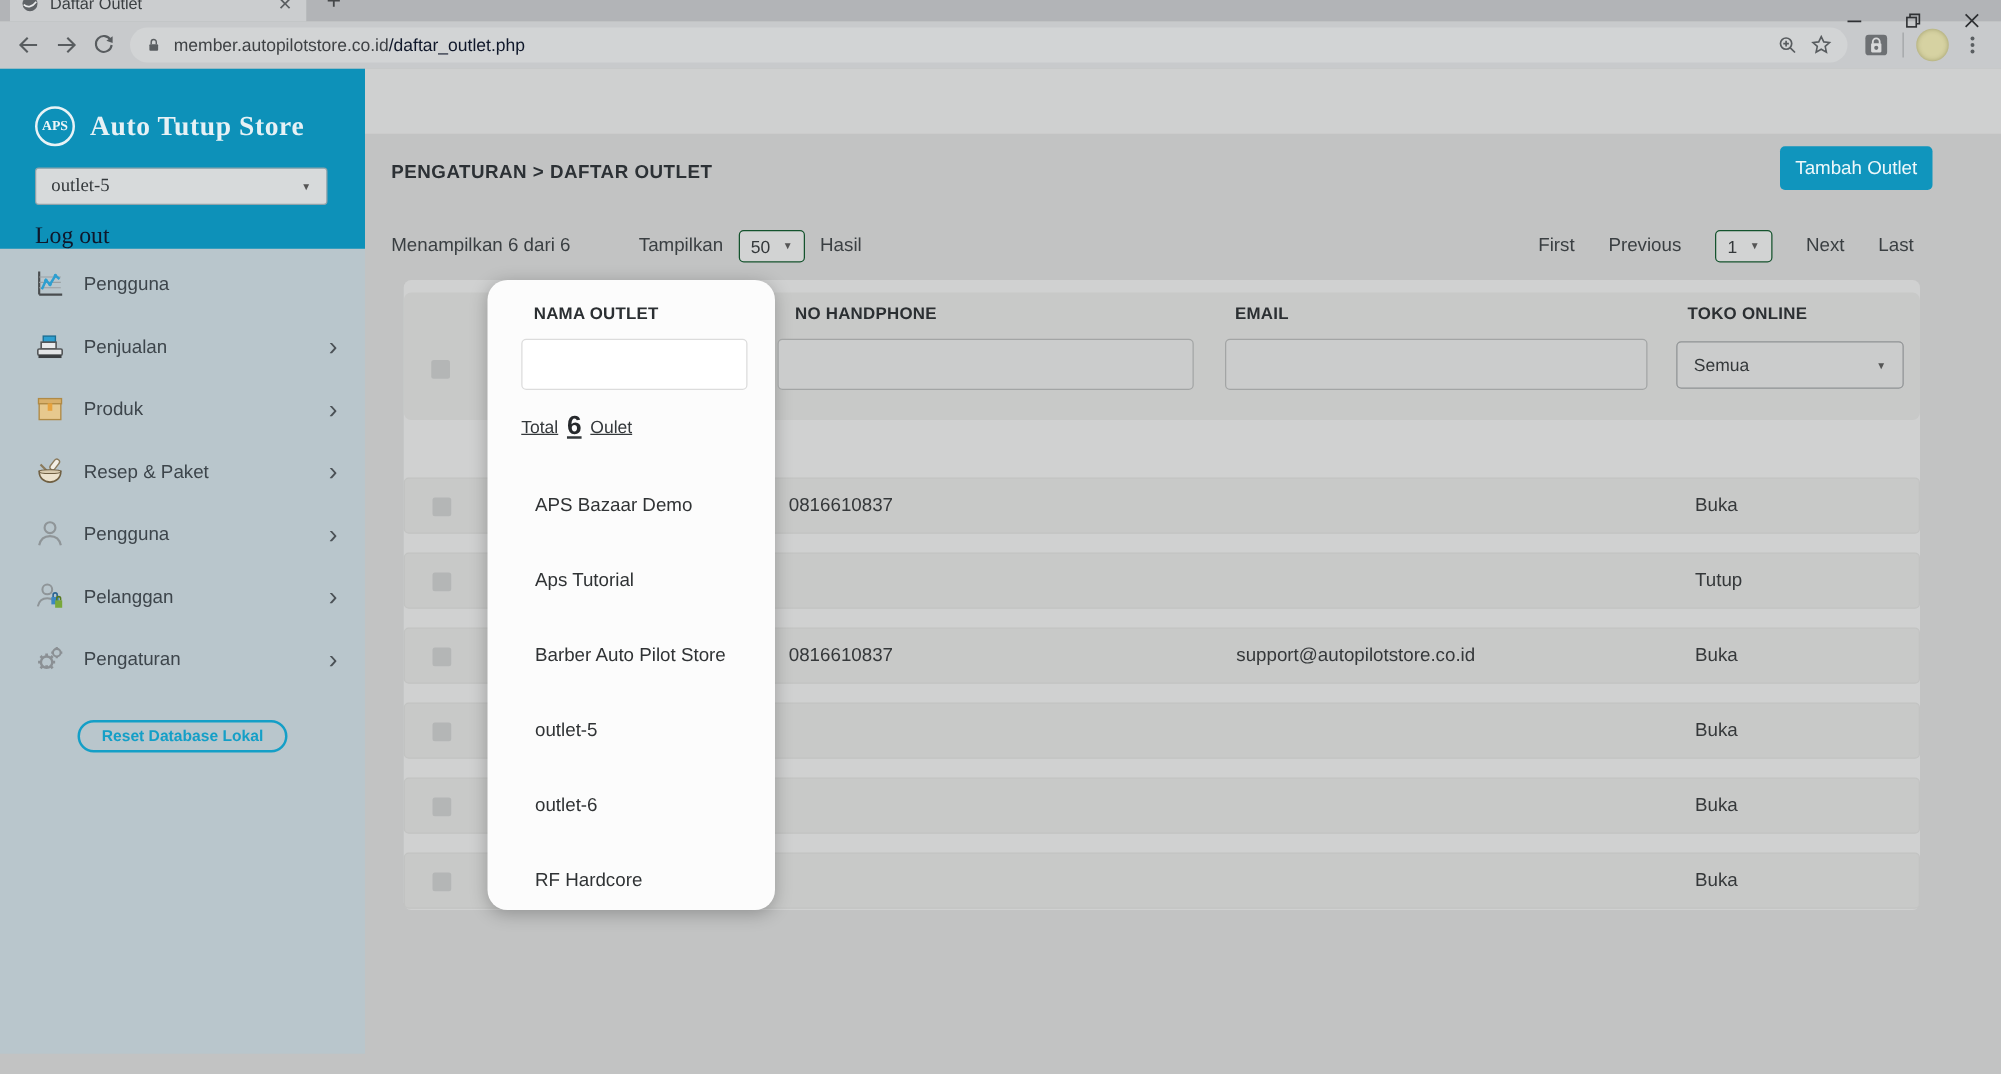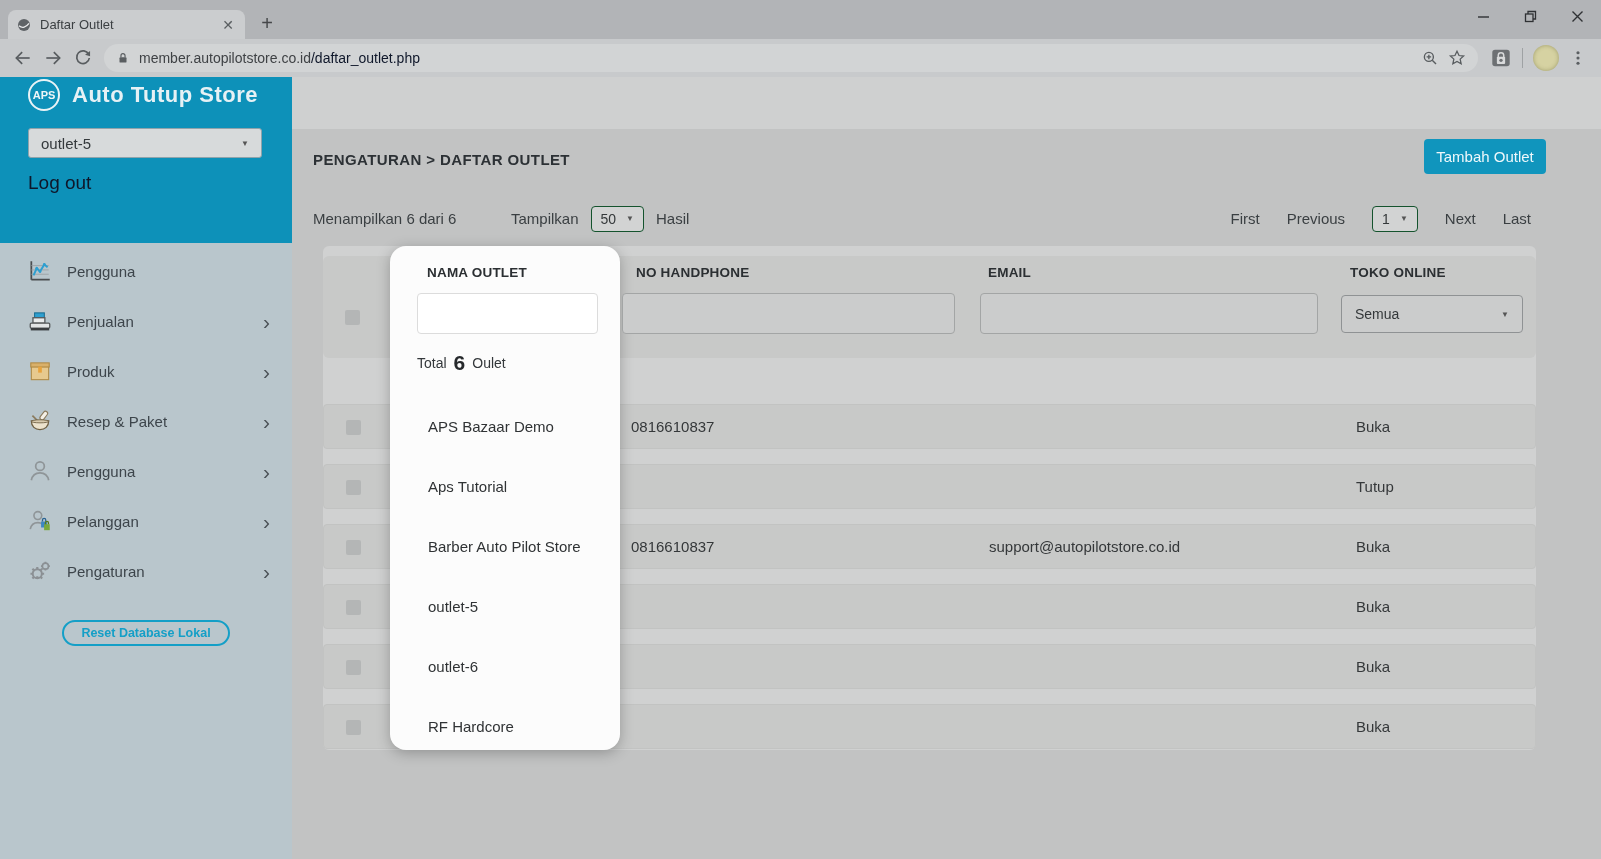--- a/index.html
+++ b/index.html
@@ -1,21 +1,21 @@
 <!DOCTYPE html>
 <html><head>
 <meta charset="utf-8">
 <style>
   * { margin:0; padding:0; box-sizing:border-box; }
   html,body { width:1601px; height:859px; overflow:hidden; }
   body { font-family:"Liberation Sans", sans-serif; background:#c2c3c3; color:#333; }
   .window { position:relative; width:1601px; height:859px; }
 
   
-  .titlebar { position:relative; height:39px; background:#b2b4b7; }
+  .titlebar { position:relative; height:17px; background:#b2b4b7; }
   .tab { position:absolute; left:8px; bottom:0; width:237px; height:29px; background:#cbcdcf;
          border-radius:8px 8px 0 0; display:flex; align-items:center; padding:0 8px; gap:8px; }
   .tab-title { flex:1; font-size:13px; color:#3c4043; white-space:nowrap; overflow:hidden; }
   .tab-close { width:18px; height:18px; display:flex; align-items:center; justify-content:center;
                font-size:14px; color:#5a5e61; border-radius:50%; }
   .newtab { position:absolute; left:254px; bottom:3px; width:26px; height:26px; display:flex;
             align-items:center; justify-content:center; font-size:20px; color:#454749; }
   .win-controls { position:absolute; right:0; top:0; height:33px; display:flex; }
   .win-btn { width:47px; height:33px; display:flex; align-items:center; justify-content:center; }
 
@@ -28,21 +28,21 @@
   .url-path { color:#0f172a; }
   .ab-spacer { flex:1; }
   .tb-right { display:flex; align-items:center; gap:10px; padding:0 6px; }
   .tb-divider { width:1px; height:20px; background:#9fa2a4; }
   .avatar { width:26px; height:26px; border-radius:50%; background:#d6d2a2;
             box-shadow:inset 0 0 4px rgba(90,90,40,.45); }
 
   
   .app { display:flex; height:788px; }
   .sidebar { width:292px; background:#b9c6cc; flex-shrink:0; display:flex; flex-direction:column; }
-  .sidebar-top { background:#0d91b9; height:166px; padding:2px 30px 0 28px; }
+  .sidebar-top { background:#0d91b9; height:144px; padding:30px 30px 0 28px;font-family:Liberation Serif, serif; }
   .brand { display:flex; align-items:center; gap:12px; }
   .logo-circle { width:32px; height:32px; border:2px solid #e9f3f6; border-radius:50%; color:#eef6f8;
                  font-size:11px; font-weight:bold; display:flex; align-items:center; justify-content:center; }
   .brand-name { font-size:22px; font-weight:bold; color:#e6f1f5; letter-spacing:.5px; }
   .outlet-select { margin-top:17px; height:30px; background:#d7dadb; border:1px solid #8fa3ab;
                    border-radius:3px; display:flex; align-items:center; padding:0 12px;
                    font-size:15px; color:#34393c; }
   .outlet-select .arrow { margin-left:auto; }
   .logout { margin-top:14px; font-size:19px; color:#0f172a; }
   .menu { padding-top:3px; }
@@ -80,21 +80,21 @@
                   border:1px solid #a3a5a5; background:#cbcccc; font-size:14px; padding:0 10px;
                   font-family:"Liberation Sans", sans-serif; color:#333; }
   .filter-input.white { background:#ffffff; border:1px solid #dcdcdc; }
   .semua-select { position:absolute; top:39px; height:38px; border-radius:4px; z-index:2;
                   border:1px solid #8f9294; background:#cbcccc; display:flex; align-items:center;
                   padding:0 13px; font-size:14px; color:#34383a; }
   .semua-select .arrow { margin-left:auto; }
   .cb { position:absolute; left:22px; width:15px; height:15px; background:#b4b6b6; border-radius:2px; z-index:2; }
   .thead .cb { top:54px; }
   .total-line { position:absolute; left:94px; top:105px; z-index:2; display:flex; align-items:center;
-                gap:7px; color:#34383b; font-size:14px; }
+                gap:7px; color:#34383b; font-size:14px;text-decoration:underline; }
   .total-count { font-size:21px; font-weight:bold; color:#26292c; }
   .col-highlight { position:absolute; left:67px; top:0; width:230px; height:504px; background:#fcfcfc;
                    border-radius:16px; box-shadow:0 3px 14px rgba(0,0,0,.25); z-index:1; }
   .rows { position:absolute; left:0; top:158px; width:100%; }
   .trow { position:relative; height:45px; margin-bottom:15px; background:#c8c9c8;
           border:1px solid #c2c3c2; border-radius:4px; }
   .trow .cb { top:15px; }
   .cell { position:absolute; top:13px; font-size:15px; color:#35383a; z-index:2; white-space:nowrap; }
   .c-nama  { left:104px; color:#303335; }
   .c-phone { left:307px; }

